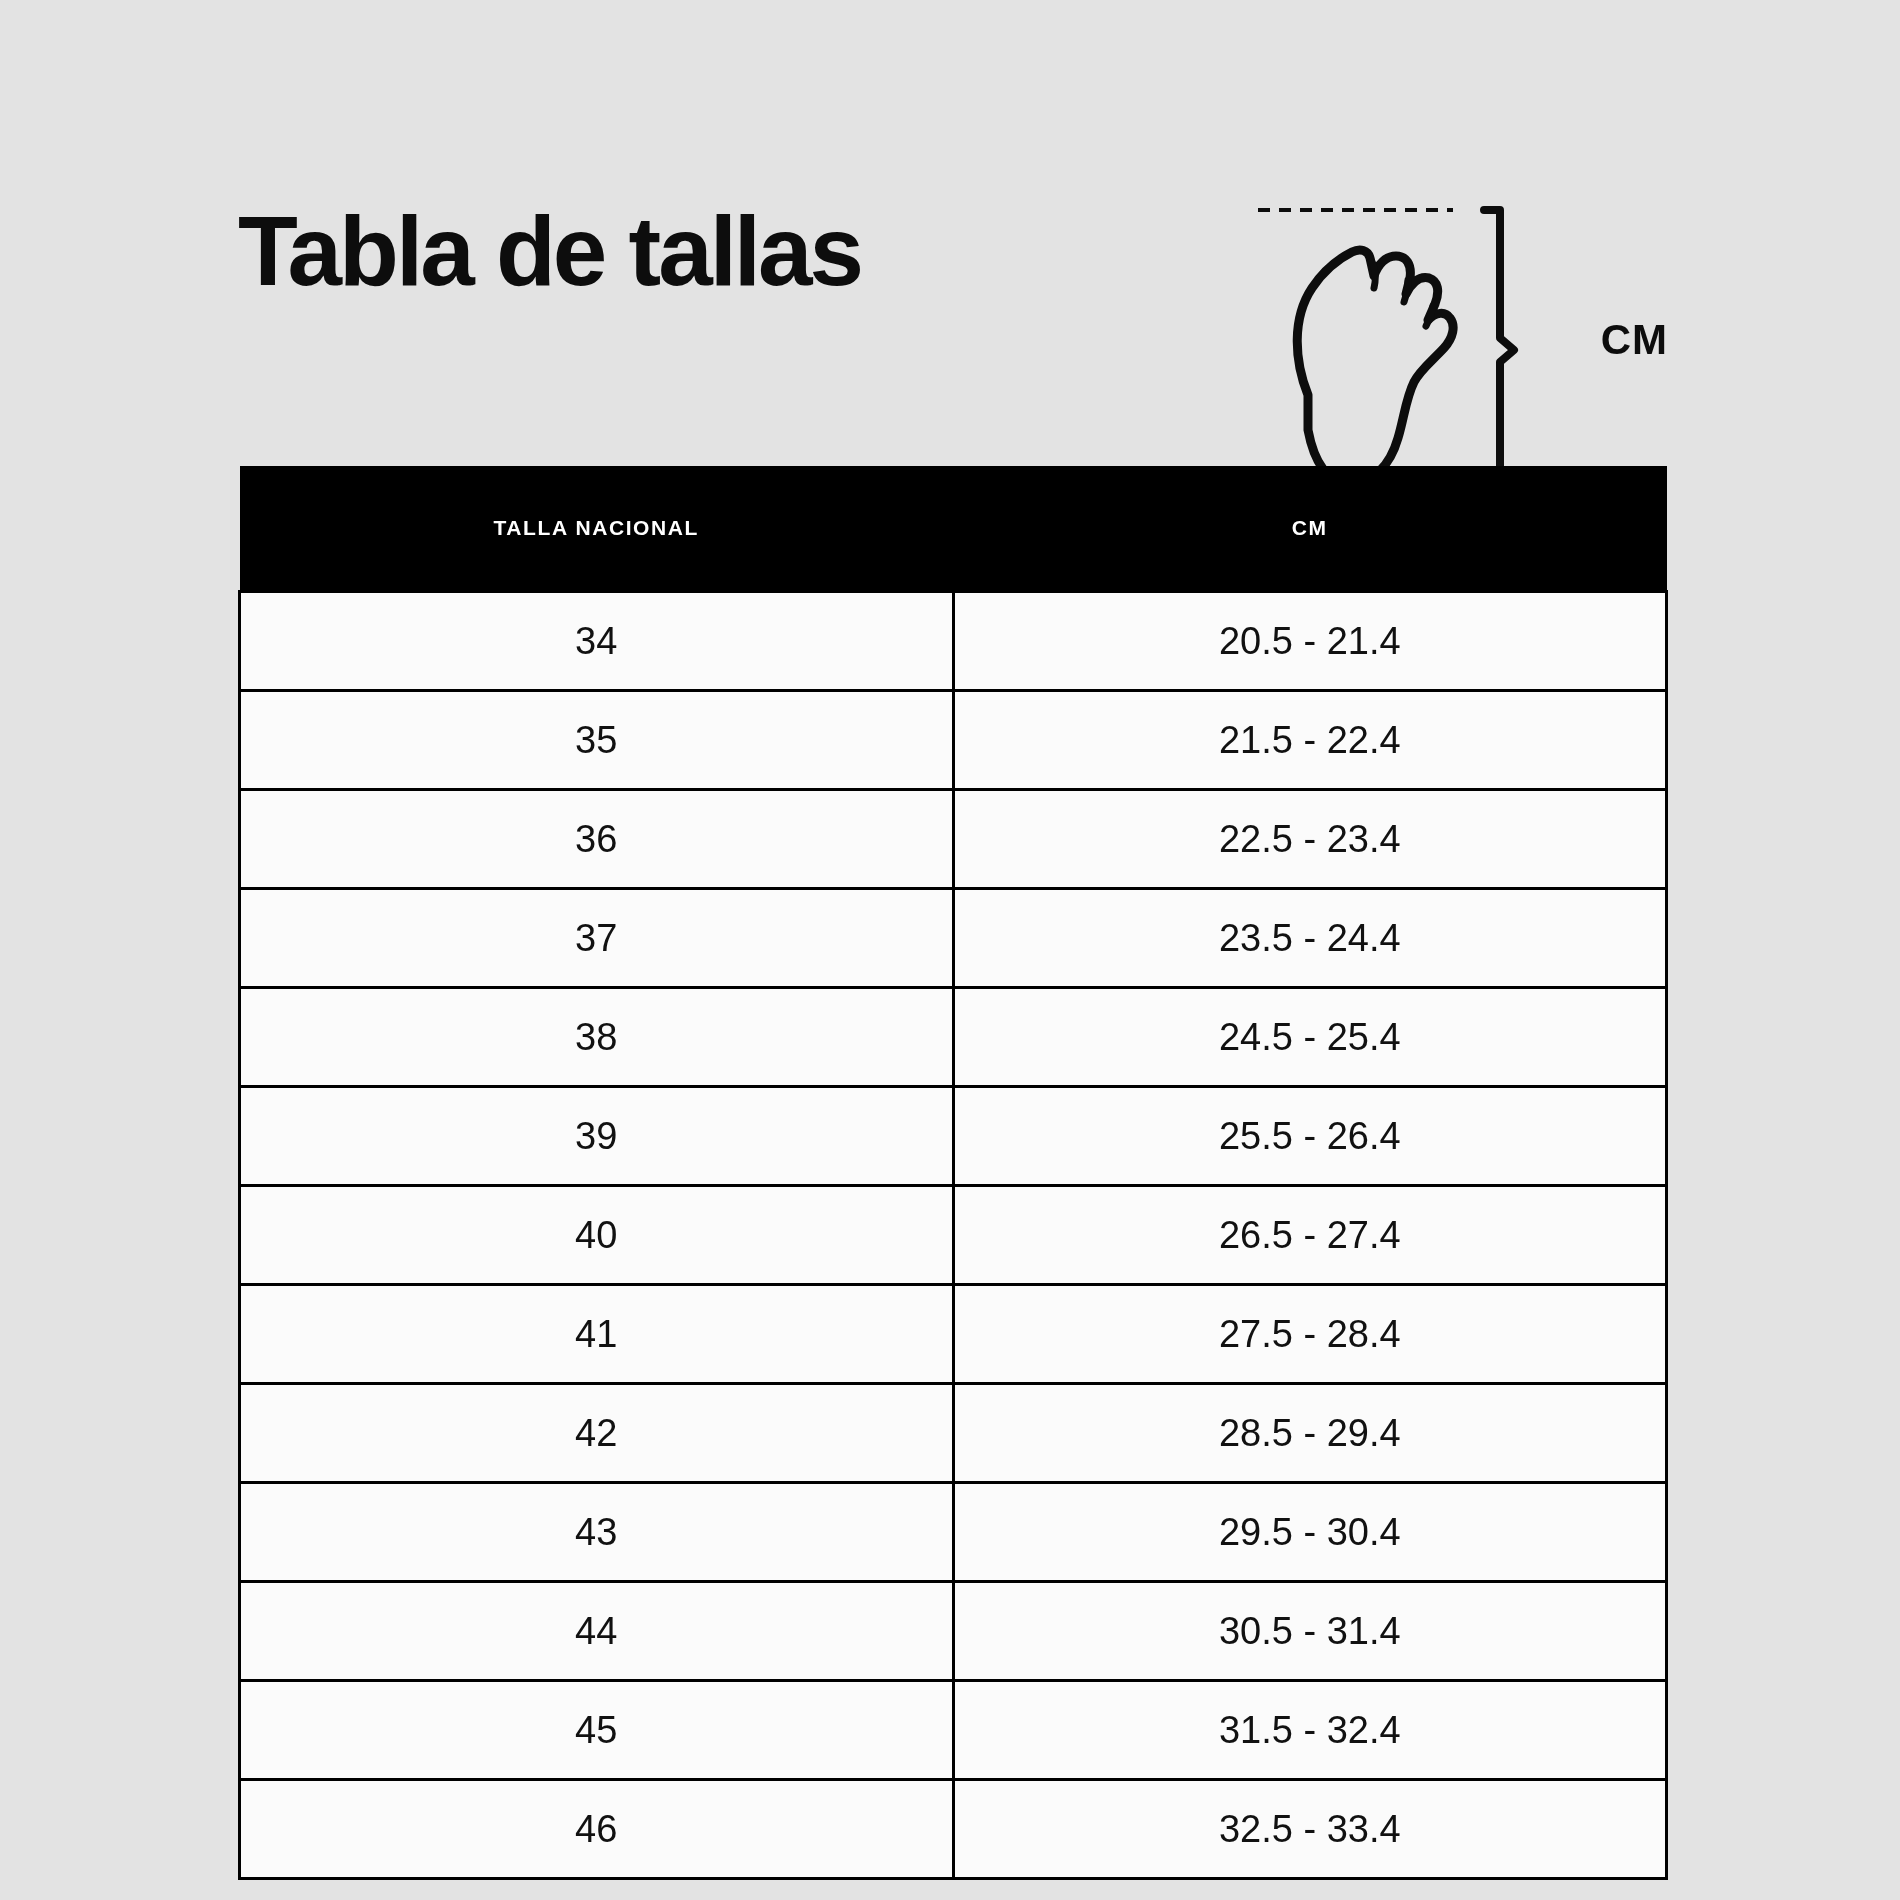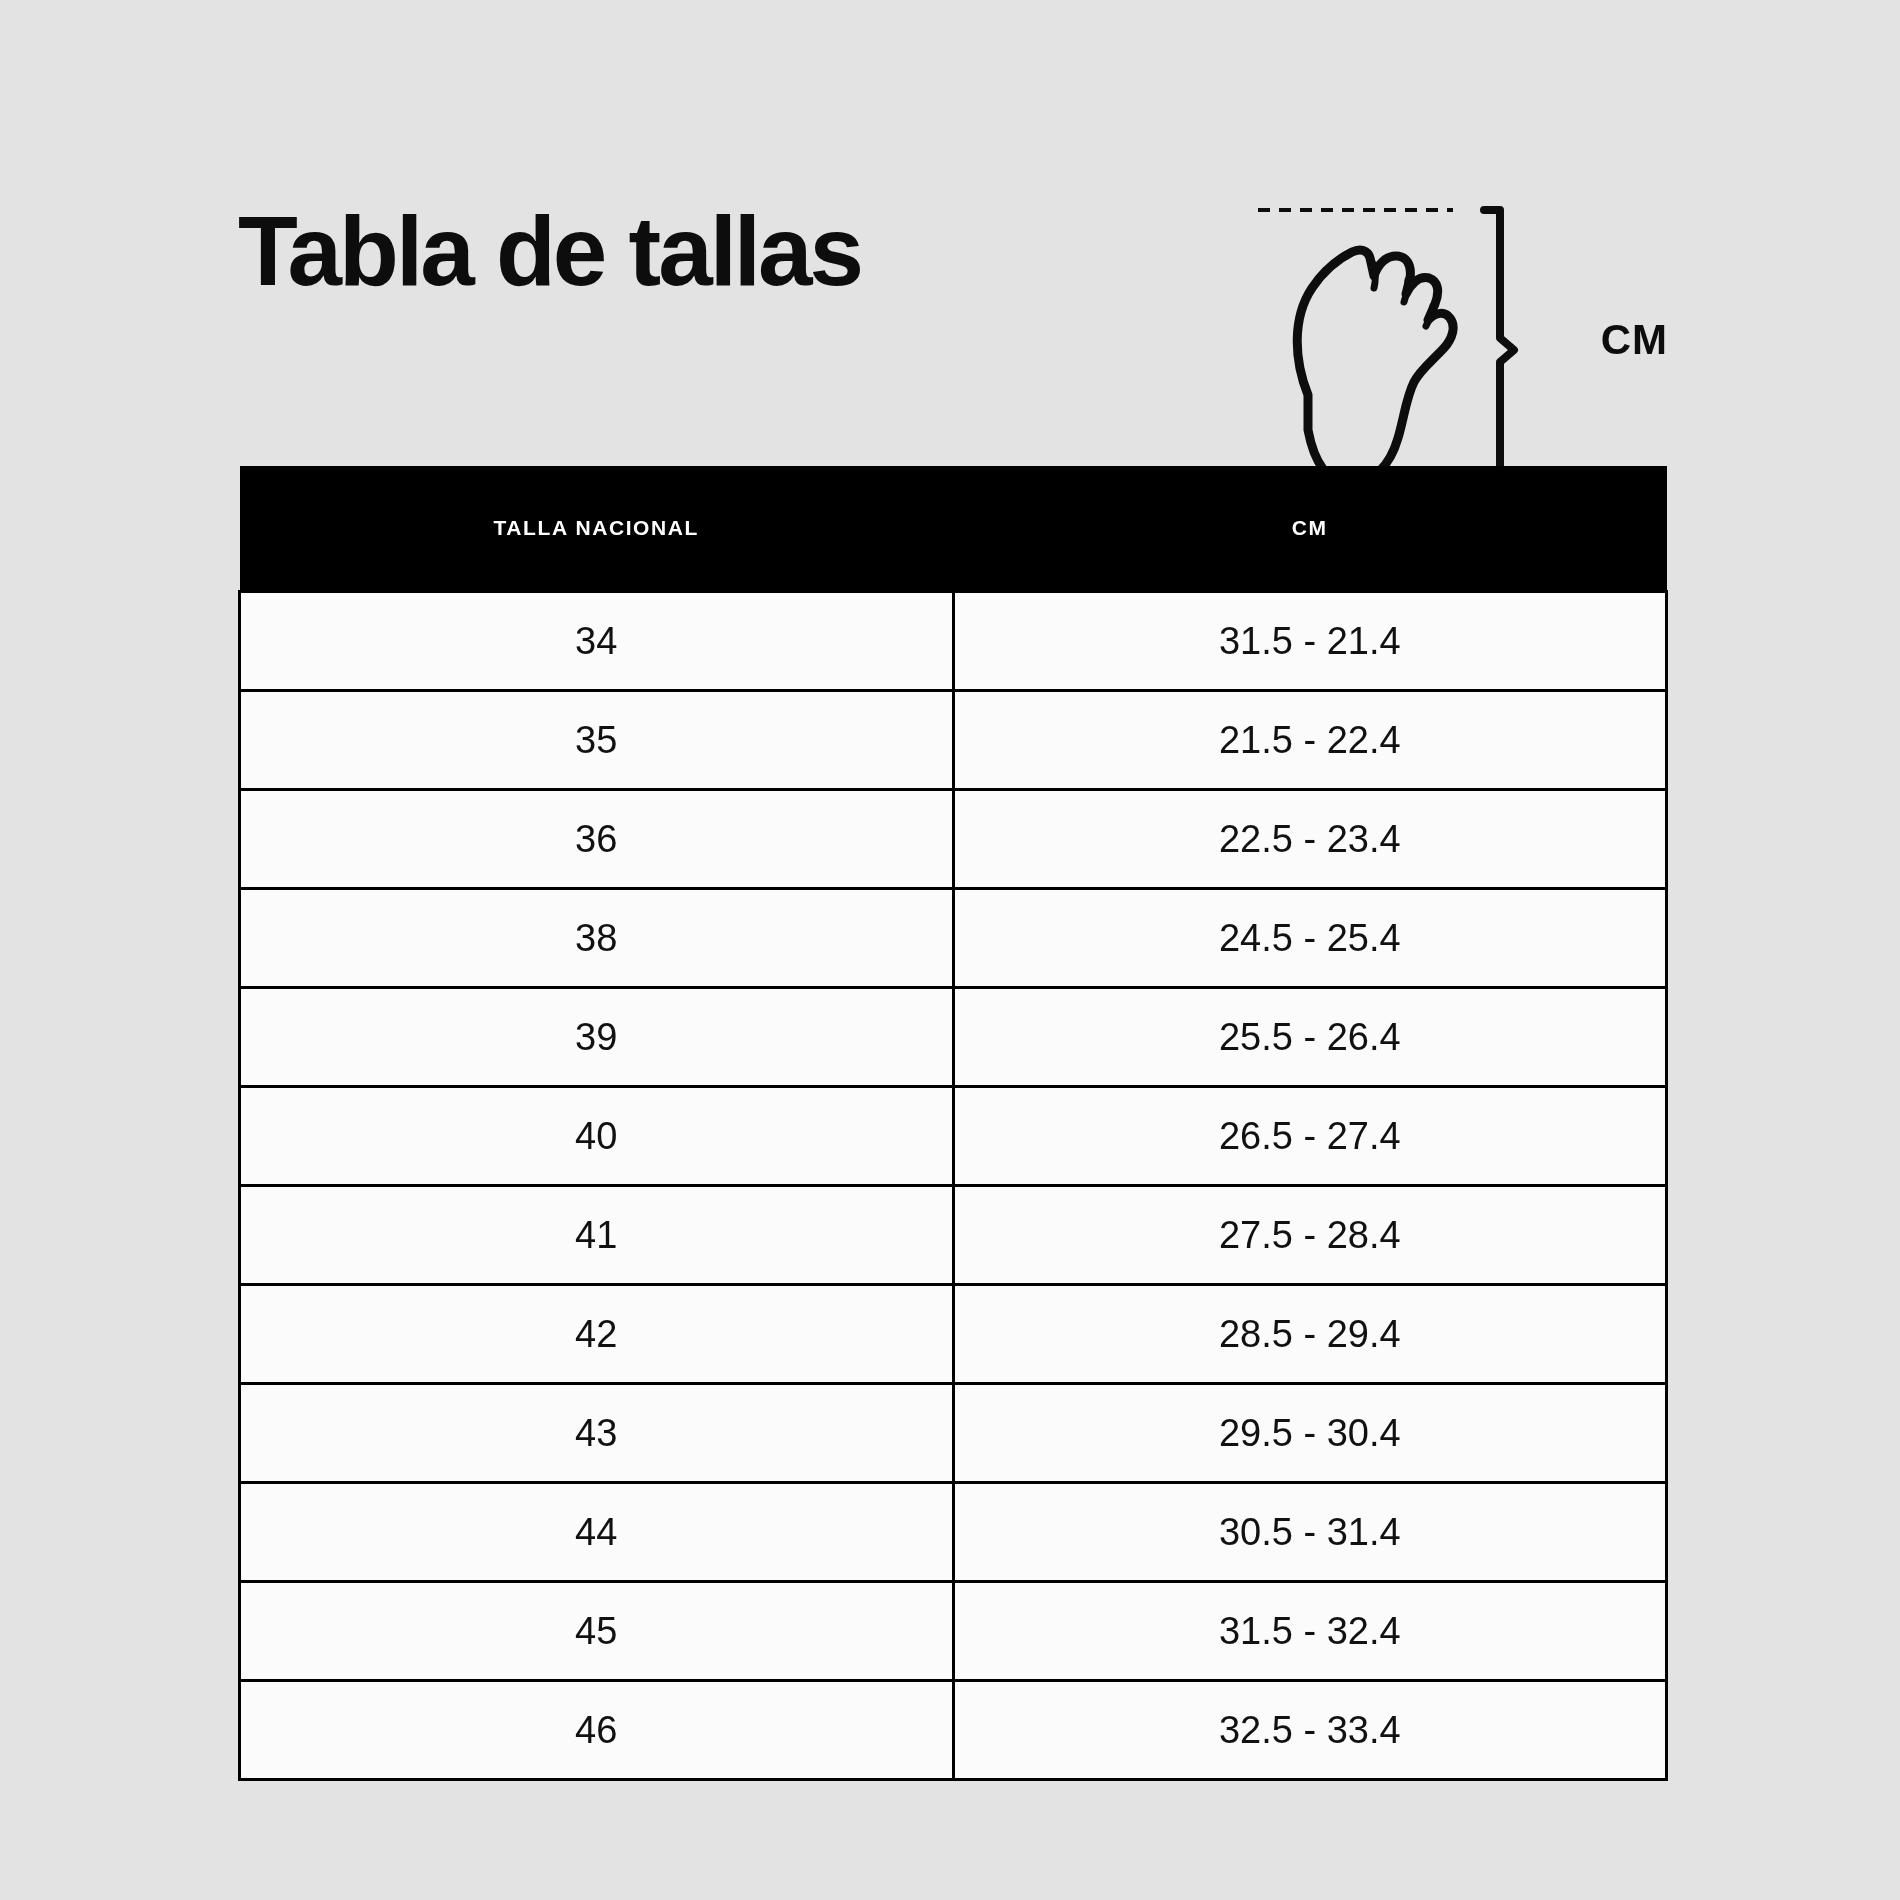--- a/index.html
+++ b/index.html
@@ -155,31 +155,35 @@
     </colgroup>
     <thead>
       <tr>
         <th>TALLA NACIONAL</th>
         <th>CM</th>
       </tr>
     </thead>
     <tbody>
       <tr>
         <td class="col-size">34</td>
-        <td class="col-cm">31.5 - 21.4</td>
+        <td class="col-cm">20.5 - 21.4</td>
       </tr>
       <tr>
         <td class="col-size">35</td>
         <td class="col-cm">21.5 - 22.4</td>
       </tr>
       <tr>
         <td class="col-size">36</td>
         <td class="col-cm">22.5 - 23.4</td>
       </tr>
       <tr>
+        <td class="col-size">37</td>
+        <td class="col-cm">23.5 - 24.4</td>
+      </tr>
+      <tr>
         <td class="col-size">38</td>
         <td class="col-cm">24.5 - 25.4</td>
       </tr>
       <tr>
         <td class="col-size">39</td>
         <td class="col-cm">25.5 - 26.4</td>
       </tr>
       <tr>
         <td class="col-size">40</td>
         <td class="col-cm">26.5 - 27.4</td>

